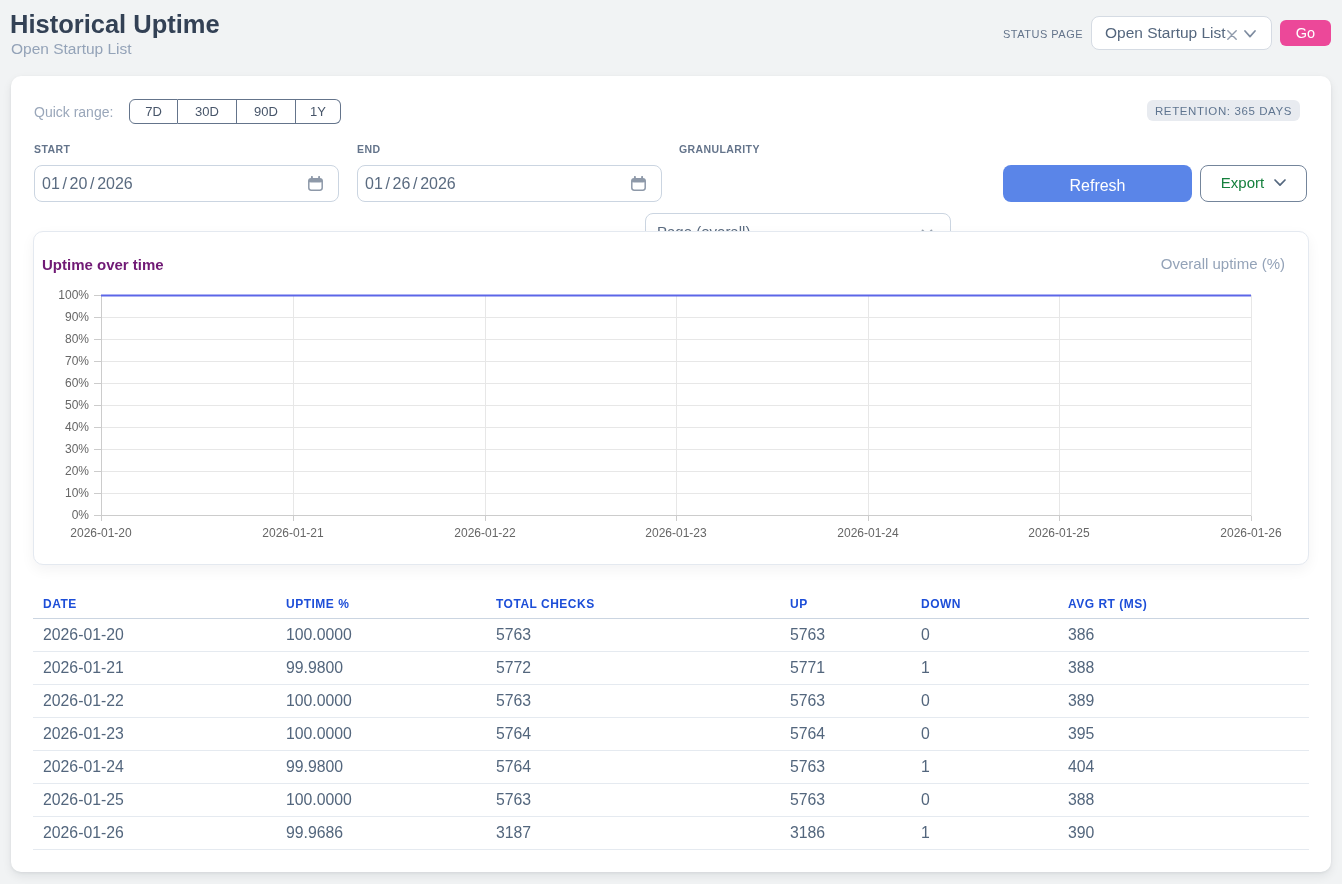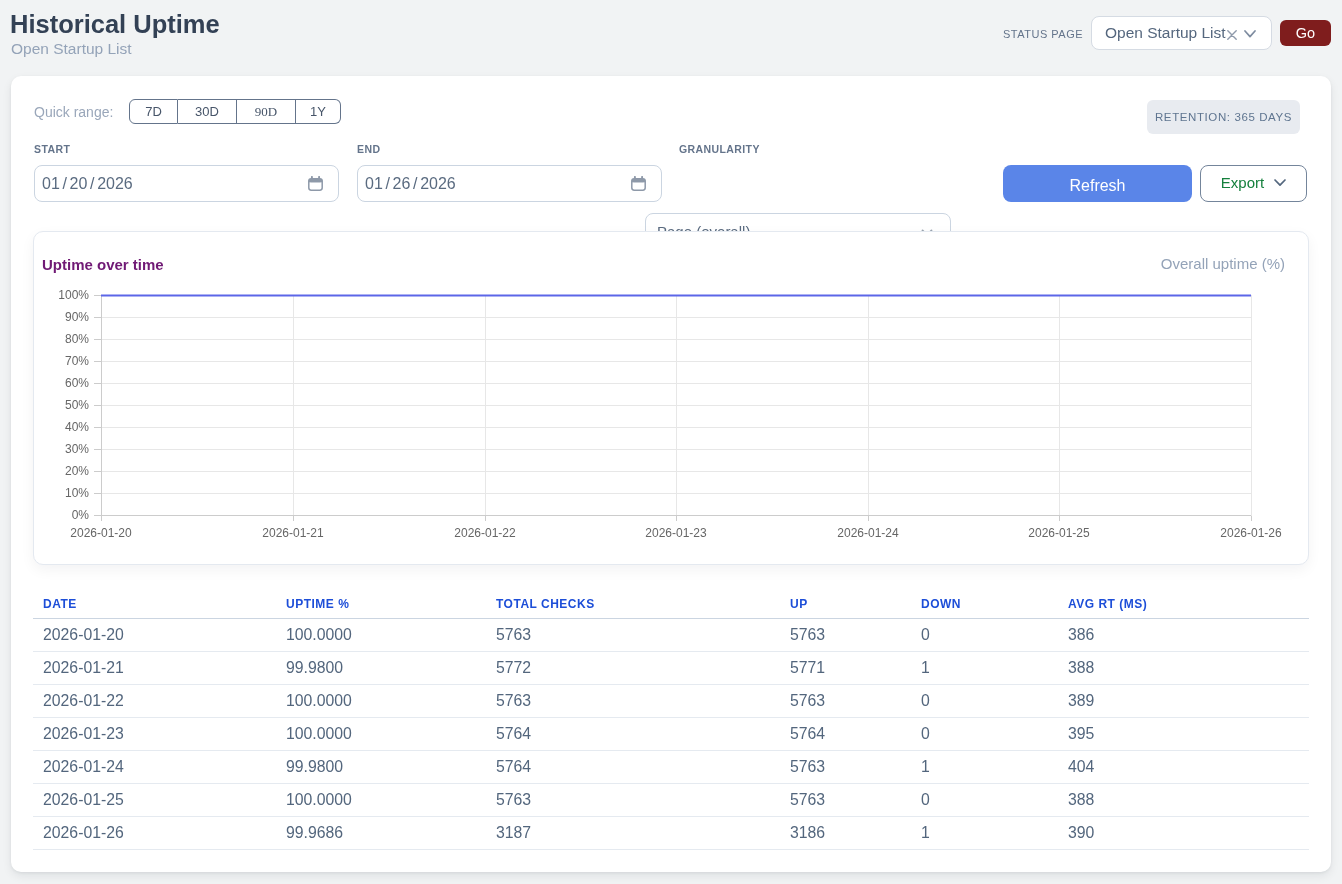--- a/index.html
+++ b/index.html
@@ -18,43 +18,43 @@
   .spselect {
     left:1091px; top:16px; width:181px; height:34px;
     background:#fff; border:1px solid #d5dbe3; border-radius:8px;
     display:flex; align-items:center; padding-left:13px;
     font-size:15.5px; color:#55677e;
   }
   .spselect .xsvg { margin-left:1px; margin-top:3px; }
   .spselect svg.chev { position:absolute; right:15px; top:13px; margin:0; }
   .gobtn {
     left:1280px; top:20px; width:51px; height:26px;
-    background:#7f1d1d; border-radius:6px; color:#fff;
+    background:#ec4899; border-radius:6px; color:#fff;
     display:flex; align-items:center; justify-content:center;
     font-size:14.5px;
   }
 
   .card {
     left:11px; top:76px; width:1320px; height:796px;
     background:#fff; border-radius:10px;
     box-shadow:0 1px 3px rgba(15,23,42,.06), 0 4px 10px rgba(15,23,42,.08);
   }
 
   .qlabel { left:34px; top:104px; font-size:14px; color:#9aa7ba; }
   .btngroup { left:129px; top:99px; height:25px; display:flex; }
   .btngroup div {
     border:1px solid #64748b; border-left-width:0;
     font-size:13px; color:#475569;
     display:flex; align-items:center; justify-content:center;
   }
   .btngroup div:first-child { border-left-width:1px; border-radius:6px 0 0 6px; }
   .btngroup div:last-child { border-radius:0 6px 6px 0; }
-  .b7 { width:49px; } .b30 { width:59px; } .b90 { width:59px;font-family:Liberation Serif, serif; } .b1y { width:45px; }
+  .b7 { width:49px; } .b30 { width:59px; } .b90 { width:59px; } .b1y { width:45px; }
   .badge {
-    left:1147px; top:100px; width:153px; height:34px;
+    left:1147px; top:100px; width:153px; height:21px;
     background:#e8ebf0; border-radius:6px;
     display:flex; align-items:center; justify-content:center;
     font-size:11.5px; font-weight:400; color:#5f7590; letter-spacing:0.6px;
   }
 
   .flabel { font-size:10.5px; font-weight:600; color:#64748b; letter-spacing:0.4px; top:143px; }
   .finput {
     top:165px; height:37px; background:#fff;
     border:1px solid #cbd5e1; border-radius:8px;
     display:flex; align-items:center; padding-left:7px;

